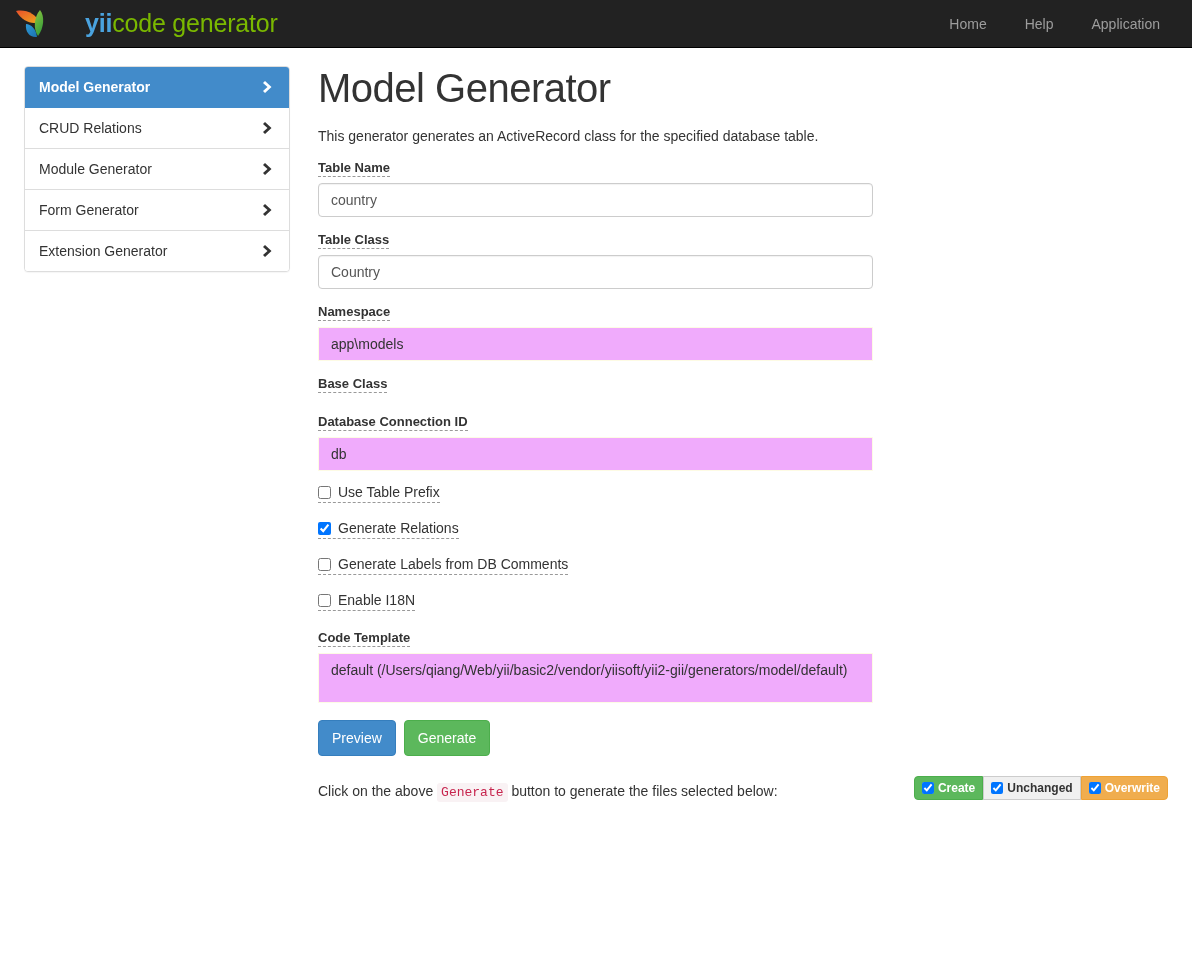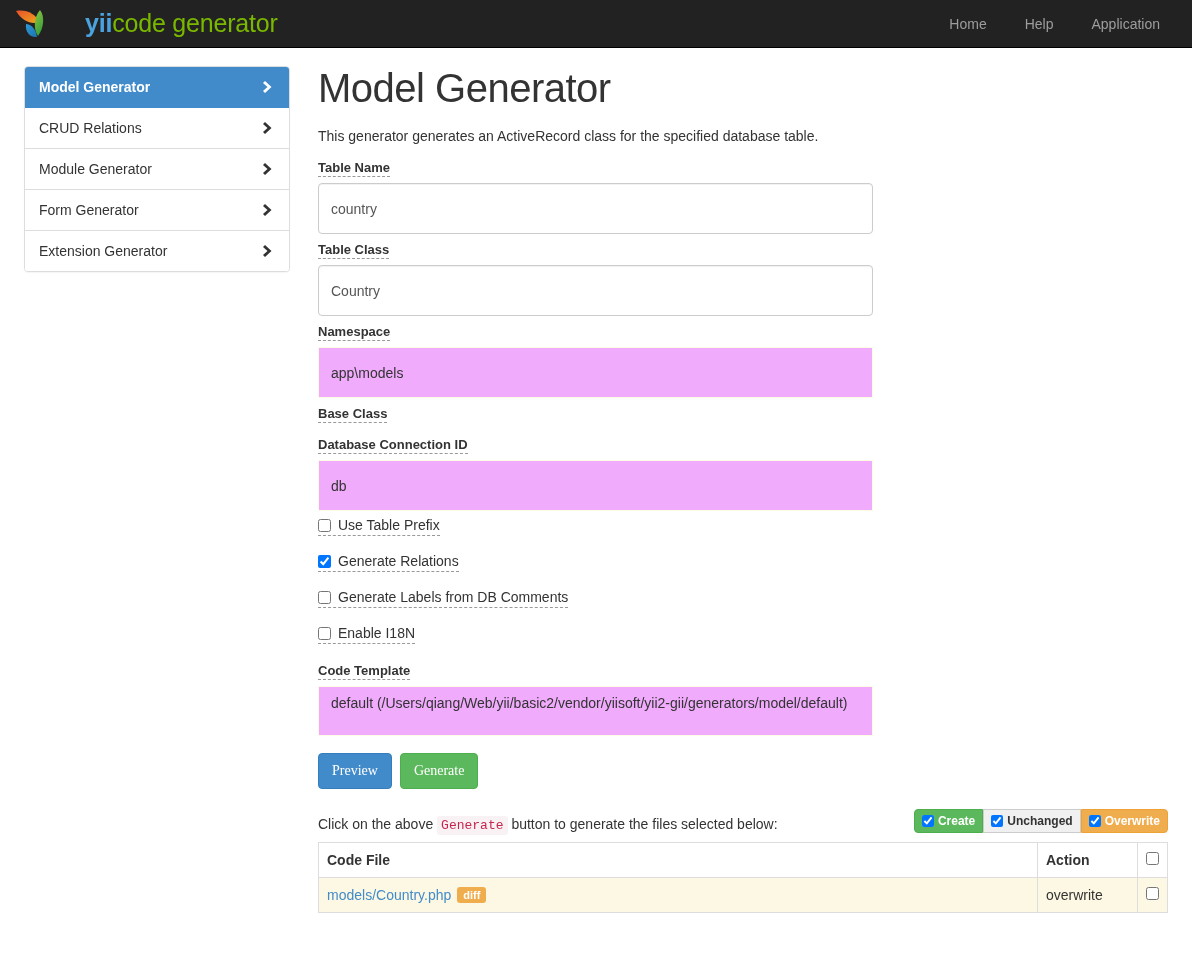--- a/index.html
+++ b/index.html
@@ -82,35 +82,35 @@
     color: #333333;
     line-height: 1.1;
     letter-spacing: -0.5px;
   }
   .lead {
     font-size: 14px;
     margin: 0 0 14px 0;
     color: #333333;
   }
 
-  .form-group { margin-bottom: 6px; }
+  .form-group { margin-bottom: 13px; }
   .form-label {
     display: inline-block;
     font-size: 13px;
     font-weight: bold;
     color: #333333;
     border-bottom: 1px dashed #999999;
     padding-bottom: 1px;
     margin-bottom: 6px;
     cursor: help;
   }
   .form-control {
     display: block;
     width: 555px;
-    height: 51px;
+    height: 34px;
     padding: 6px 12px;
     font-size: 14px;
     font-family: "Liberation Sans", sans-serif;
     color: #555555;
     background: #ffffff;
     border: 1px solid #cccccc;
     border-radius: 4px;
     box-shadow: inset 0 1px 1px rgba(0,0,0,0.055);
     line-height: 20px;
   }
@@ -140,21 +140,21 @@
     color: #333333;
     border-bottom: 1px dashed #999999;
     padding-bottom: 2px;
     cursor: help;
   }
   .checkbox-label input[type=checkbox] { margin: 0; cursor: pointer; }
 
   .btn-row { margin: 17px 0 20px 0; display: flex; gap: 8px; }
   .btn {
     font-size: 14px;
-    font-family: Liberation Serif, serif;
+    font-family: Liberation Sans, sans-serif;
     padding: 7px 13px;
     border-radius: 4px;
     border: 1px solid transparent;
     color: #ffffff;
     cursor: pointer;
     line-height: 20px;
   }
   .btn-primary { background: #428bca; border-color: #357ebd; }
   .btn-success { background: #5cb85c; border-color: #4cae4c; }
 
@@ -388,37 +388,15 @@
           <input type="checkbox" checked="" style="">
           <span>Unchanged</span>
         </label>
         <label class="legend-btn legend-overwrite">
           <input type="checkbox" checked="" style="">
           <span>Overwrite</span>
         </label>
       </div>
     </div>
 
-    <table class="results">
-      <thead>
-        <tr>
-          <th>Code File</th>
-          <th class="col-action">Action</th>
-          <th class="col-check">
-            <input type="checkbox" style="">
-          </th>
-        </tr>
-      </thead>
-      <tbody>
-        <tr class="row-overwrite">
-          <td>
-            <a class="file-link">models/Country.php</a><span class="badge-diff">diff</span>
-          </td>
-          <td class="col-action">overwrite</td>
-          <td class="col-check">
-            <input type="checkbox" style="">
-          </td>
-        </tr>
-      </tbody>
-    </table>
 
   </div>
 </div>
 
 </body></html>

